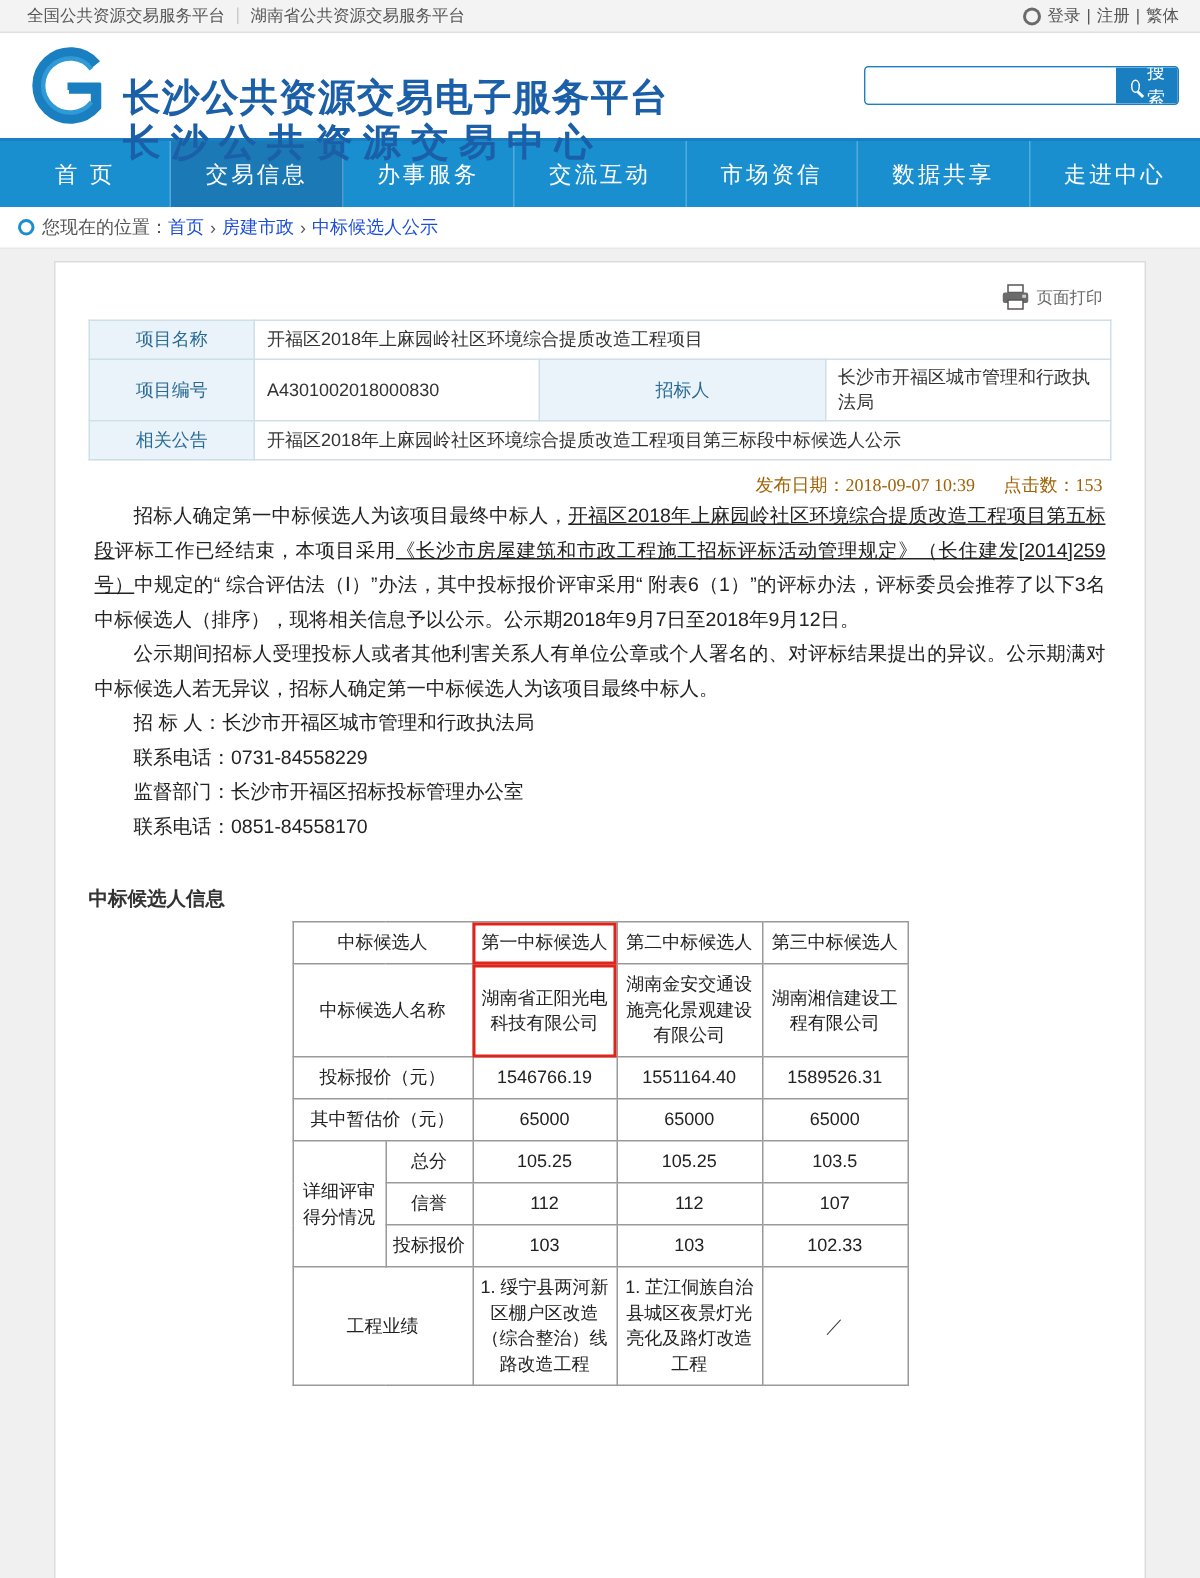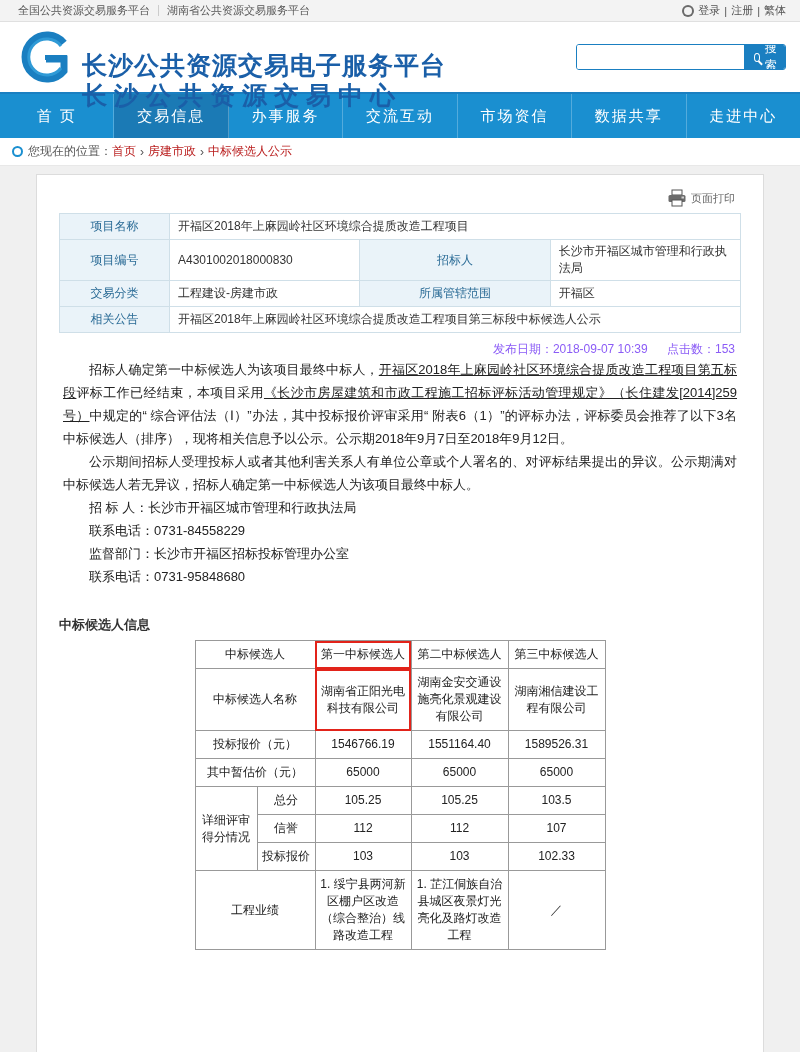--- a/index.html
+++ b/index.html
@@ -125,21 +125,21 @@
     font-size: 12px; color: #555;
     padding-left: 12px;
     background: #fff;
     border-bottom: 1px solid #e8e8e8;
   }
   .crumb-dot {
     width: 11px; height: 11px; border-radius: 50%;
     border: 2px solid #1a8fd0; margin-right: 5px;
     display: inline-block;
   }
-  .crumb a { color: #b91c1c; text-decoration: none; }
+  .crumb a { color: #1d4ed8; text-decoration: none; }
 
   
   .page {
     background: #f0f0f0;
     padding: 8px 0 0 0;
   }
   .card {
     width: 728px;
     margin: 0 auto;
     background: #fff;
@@ -168,22 +168,23 @@
   }
   table.info td.lbl {
     background: #eaf3f9;
     color: #2a6b96;
     text-align: center;
     width: 110px;
   }
   .pubdate {
     text-align: right;
     font-size: 12px;
-    color: #8b5cf6;
+    color: #a16207;
     padding: 8px 6px 0 0;
+    font-family: Liberation Serif, serif;
   }
   .pubdate .hits { margin-left: 16px; }
 
   h1.title {
     font-size: 21px;
     line-height: 32px;
     text-align: center;
     font-weight: bold;
     color: #222;
     margin: 22px 30px 18px 30px;
@@ -303,47 +304,41 @@
         <td class="lbl">项目名称</td>
         <td colspan="3">开福区2018年上麻园岭社区环境综合提质改造工程项目</td>
       </tr>
       <tr>
         <td class="lbl">项目编号</td>
         <td>A4301002018000830</td>
         <td class="lbl">招标人</td>
         <td>长沙市开福区城市管理和行政执法局</td>
       </tr>
       <tr>
-        <td class="lbl">交易分类</td>
-        <td>工程建设-房建市政</td>
-        <td class="lbl">所属管辖范围</td>
-        <td>开福区</td>
-      </tr>
-      <tr>
         <td class="lbl">相关公告</td>
         <td colspan="3">开福区2018年上麻园岭社区环境综合提质改造工程项目第三标段中标候选人公示</td>
       </tr>
     </tbody>
       </table>
 
     <div class="pubdate">
       <span>发布日期：2018-09-07 10:39</span>
       <span class="hits">点击数：153</span>
     </div>
 
 
     <div class="body-text">
       <p>
         <span>招标人确定第一中标候选人为该项目最终中标人，</span><span class="u">开福区2018年上麻园岭社区环境综合提质改造工程项目第五标段</span><span>评标工作已经结束，本项目采用</span><span class="u">《长沙市房屋建筑和市政工程施工招标评标活动管理规定》（长住建发[2014]259号）</span><span>中规定的“ 综合评估法（Ⅰ）”办法，其中投标报价评审采用“ 附表6（1）”</span><span>的评标办法，评标委员会推荐了以下3名中标候选人（排序），现将相关信息予以公示。公示期2018年9月7日至2018年9月12日。</span>
       </p>
       <p>公示期间招标人受理投标人或者其他利害关系人有单位公章或个人署名的、对评标结果提出的异议。公示期满对中标候选人若无异议，招标人确定第一中标候选人为该项目最终中标人。</p>
       <p class="noindent" style="text-indent:2em">招 标 人：长沙市开福区城市管理和行政执法局</p>
       <p class="noindent" style="text-indent:2em">联系电话：0731-84558229</p>
       <p class="noindent" style="text-indent:2em">监督部门：长沙市开福区招标投标管理办公室</p>
-      <p class="noindent" style="text-indent:2em">联系电话：0731-95848680</p>
+      <p class="noindent" style="text-indent:2em">联系电话：0851-84558170</p>
     </div>
 
     <div class="tbl-caption">中标候选人信息</div>
 
     <table class="cand">
       <colgroup>
         <col style="width:62px">
         <col style="width:58px">
         <col style="width:96px">
         <col style="width:97px">

